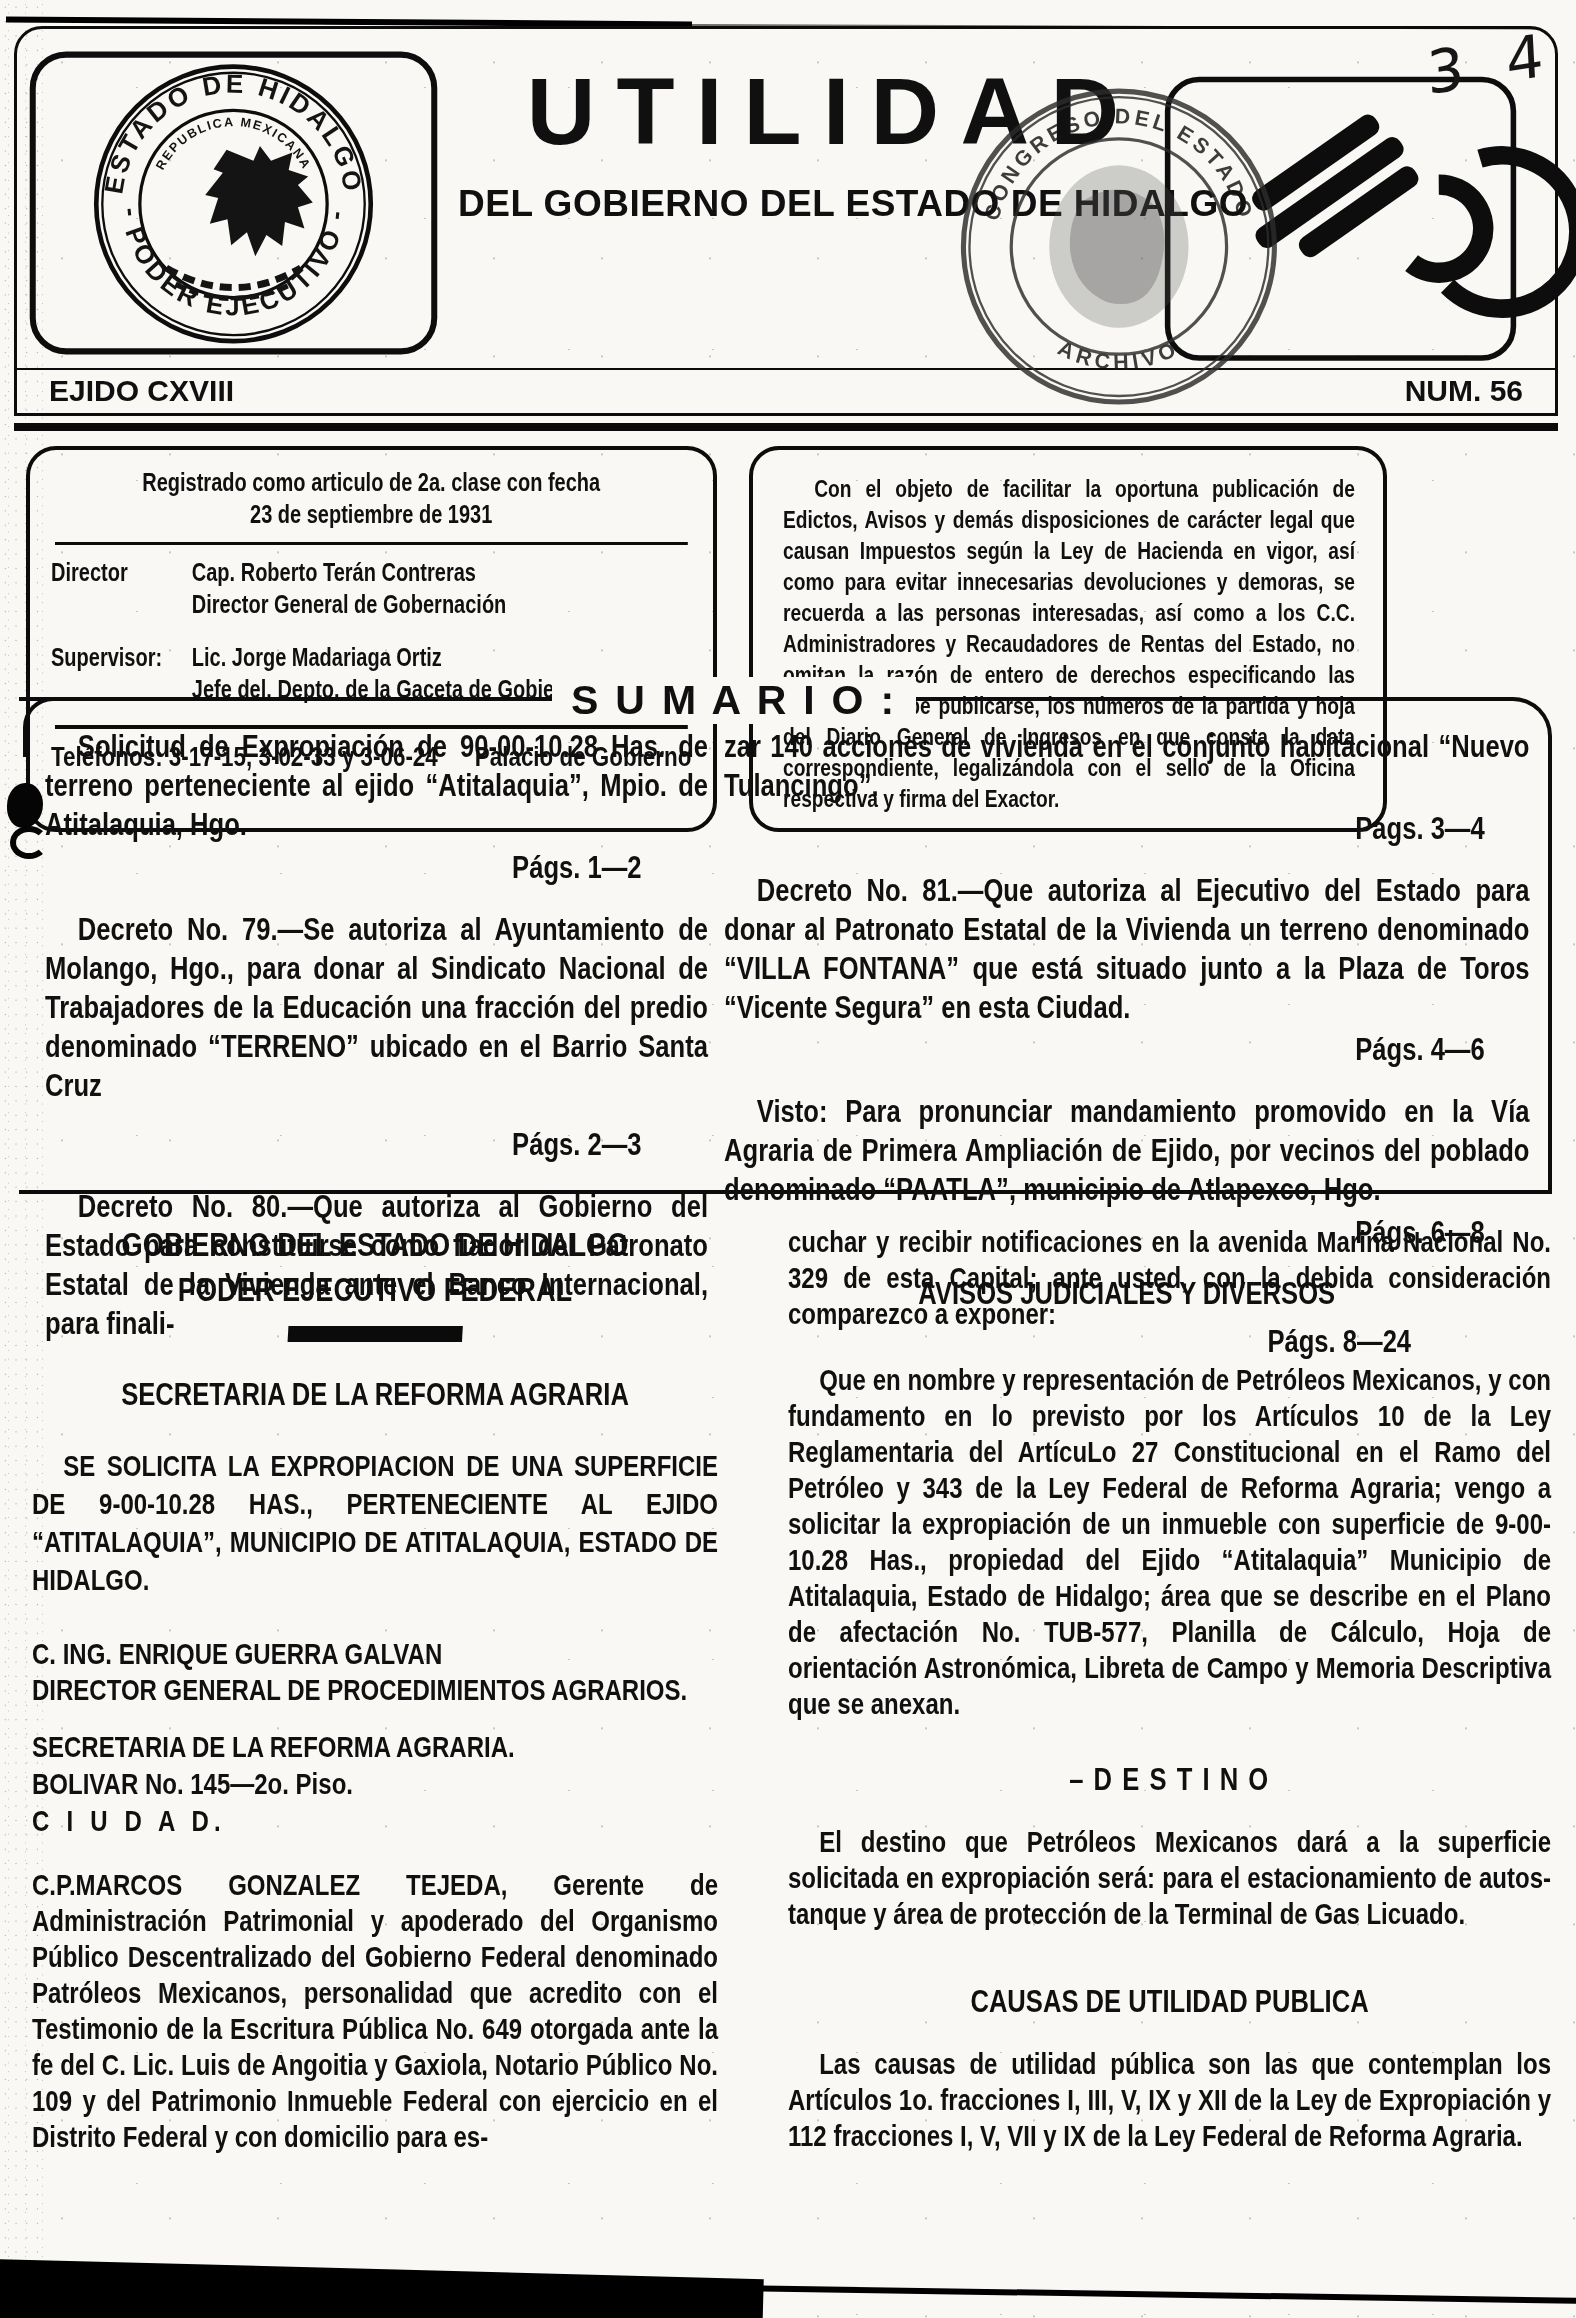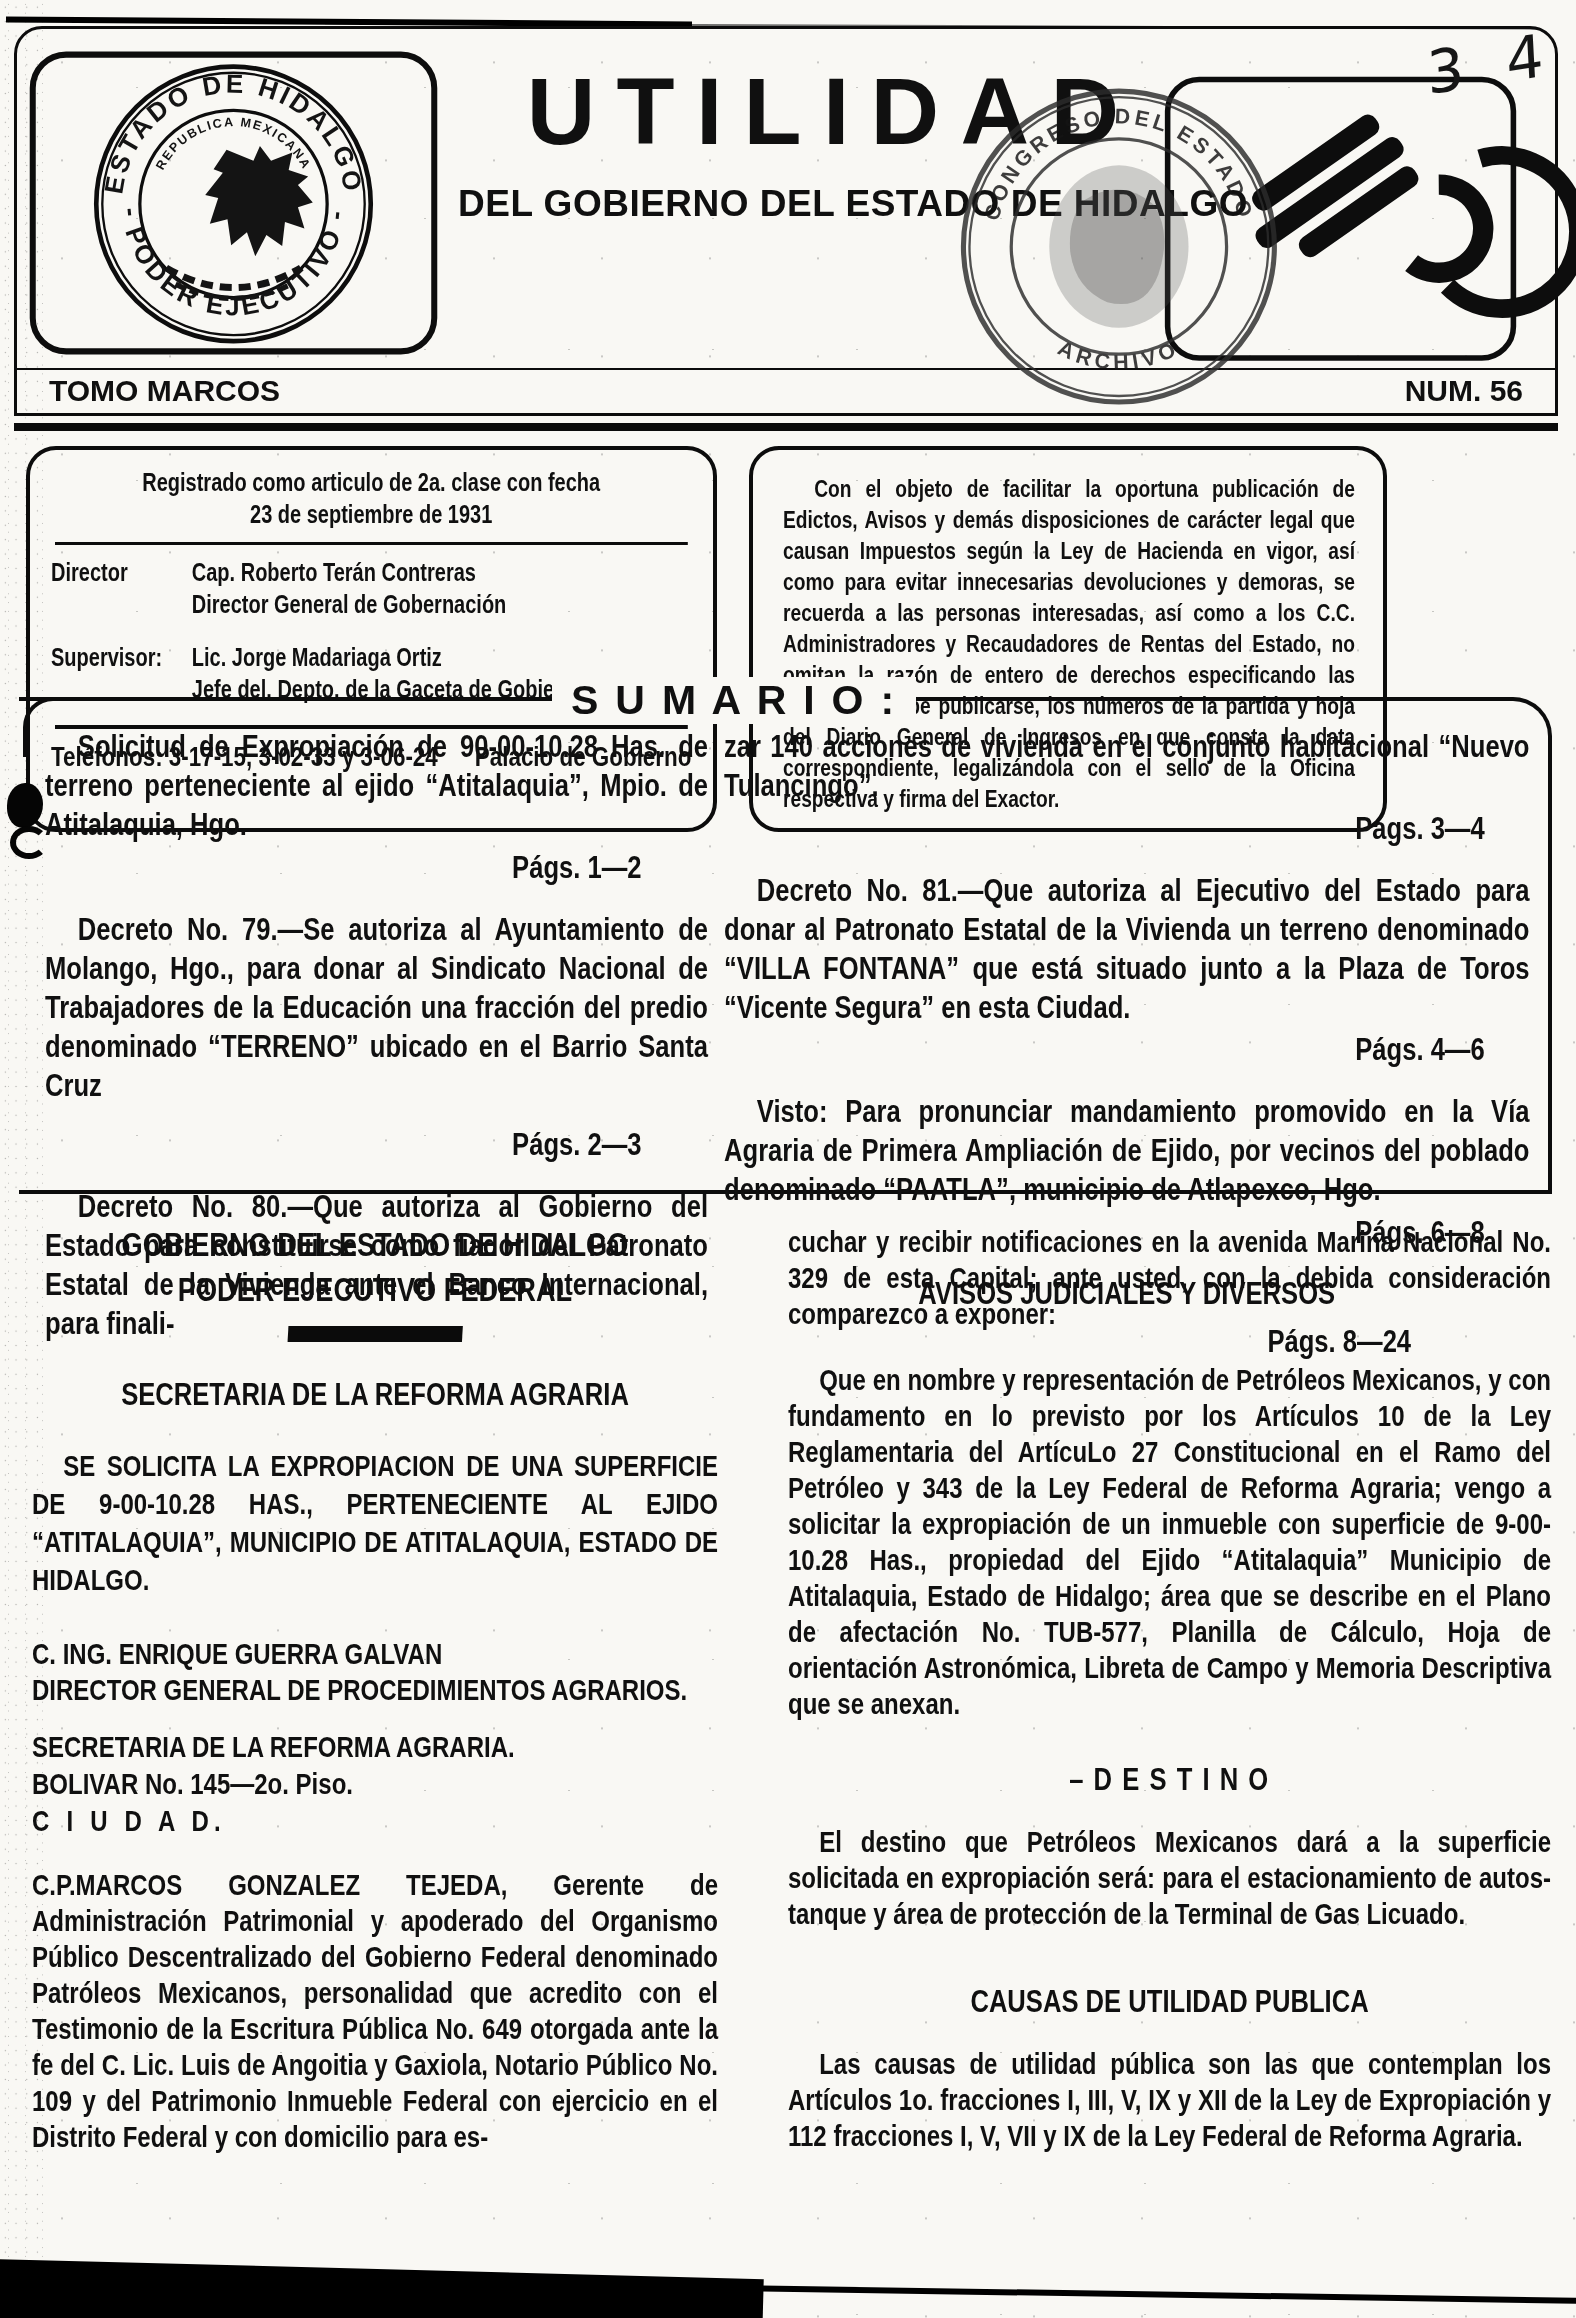--- a/index.html
+++ b/index.html
@@ -218,21 +218,21 @@
             </text>
             <text class="seal-arc-text" font-size="46" letter-spacing="10" fill="#2c2c2c">
               <textPath href="#arcStampBottom" startOffset="50%" text-anchor="middle">ARCHIVO</textPath>
             </text>
           </g>
         </svg>
       </div>
     </div>
 
     <div class="edition-row">
-      <span>TOMO MARCOS</span>
+      <span>EJIDO CXVIII</span>
       <span class="edition-num">NUM. 56</span>
     </div>
   </div>
 
   <div class="handwritten">3 4</div>
   <div class="thick-rule"></div>
 
   <div class="info-row">
     <div class="reg-box">
       <div class="cond">

